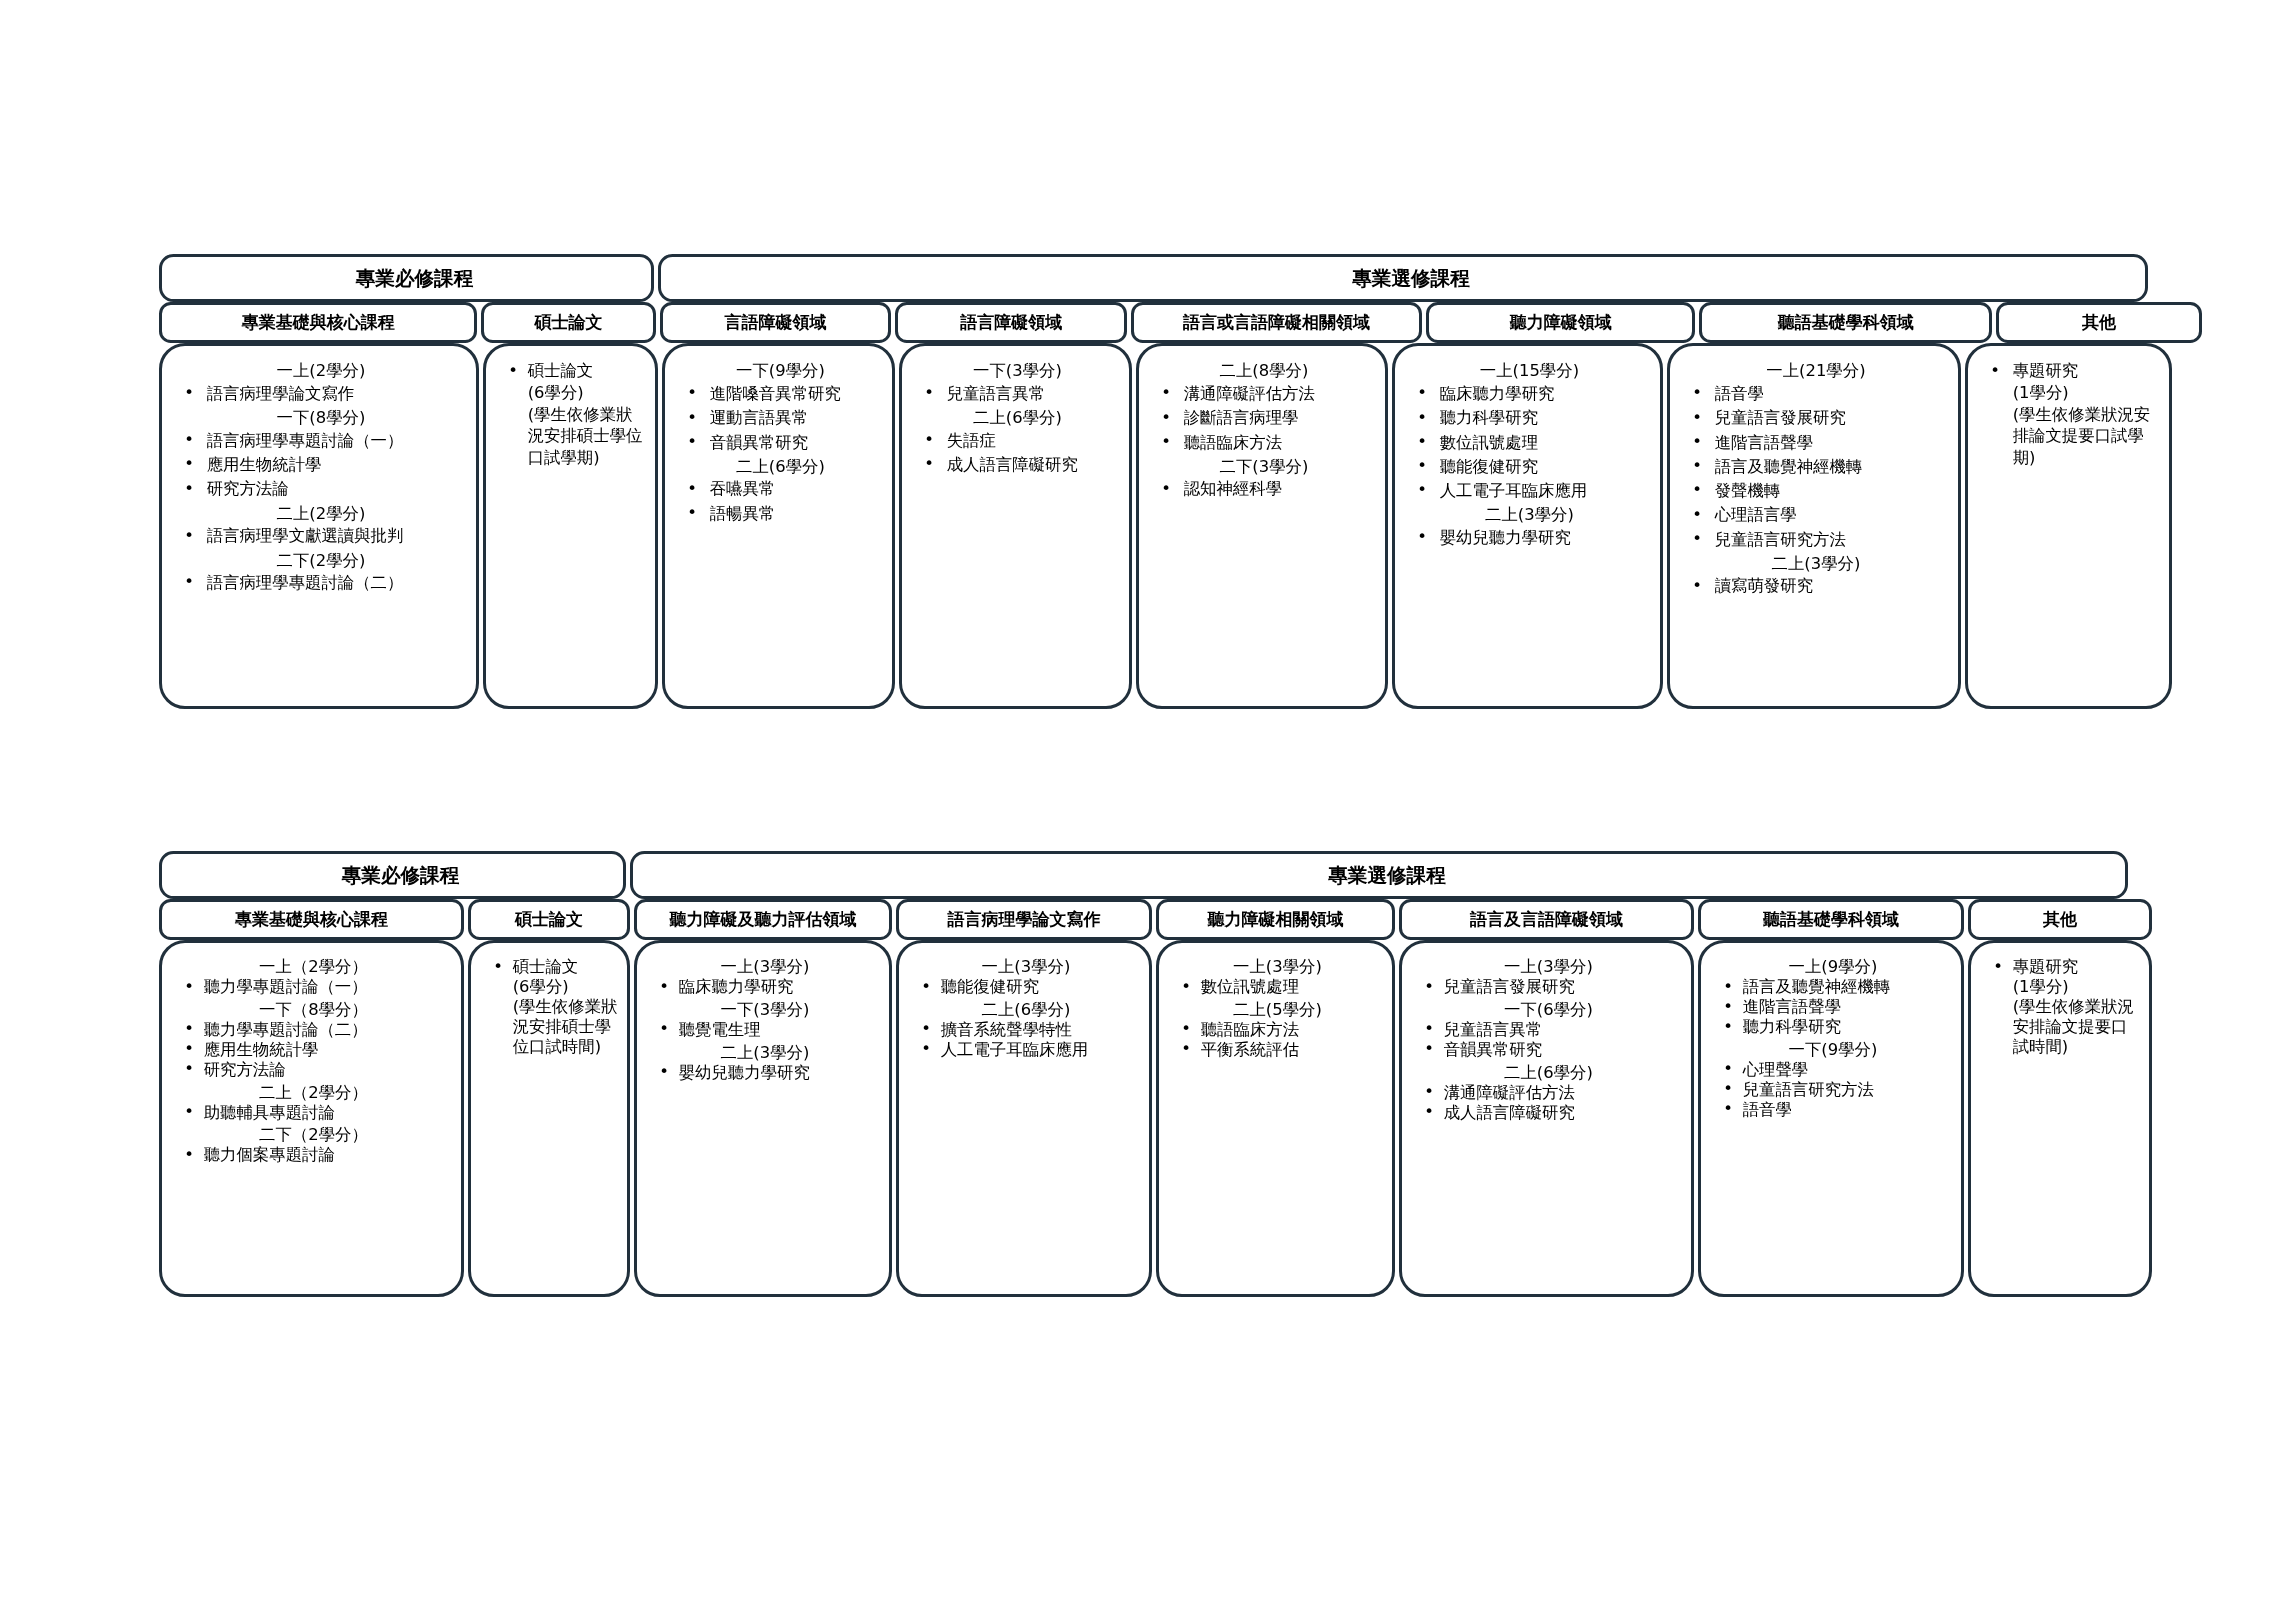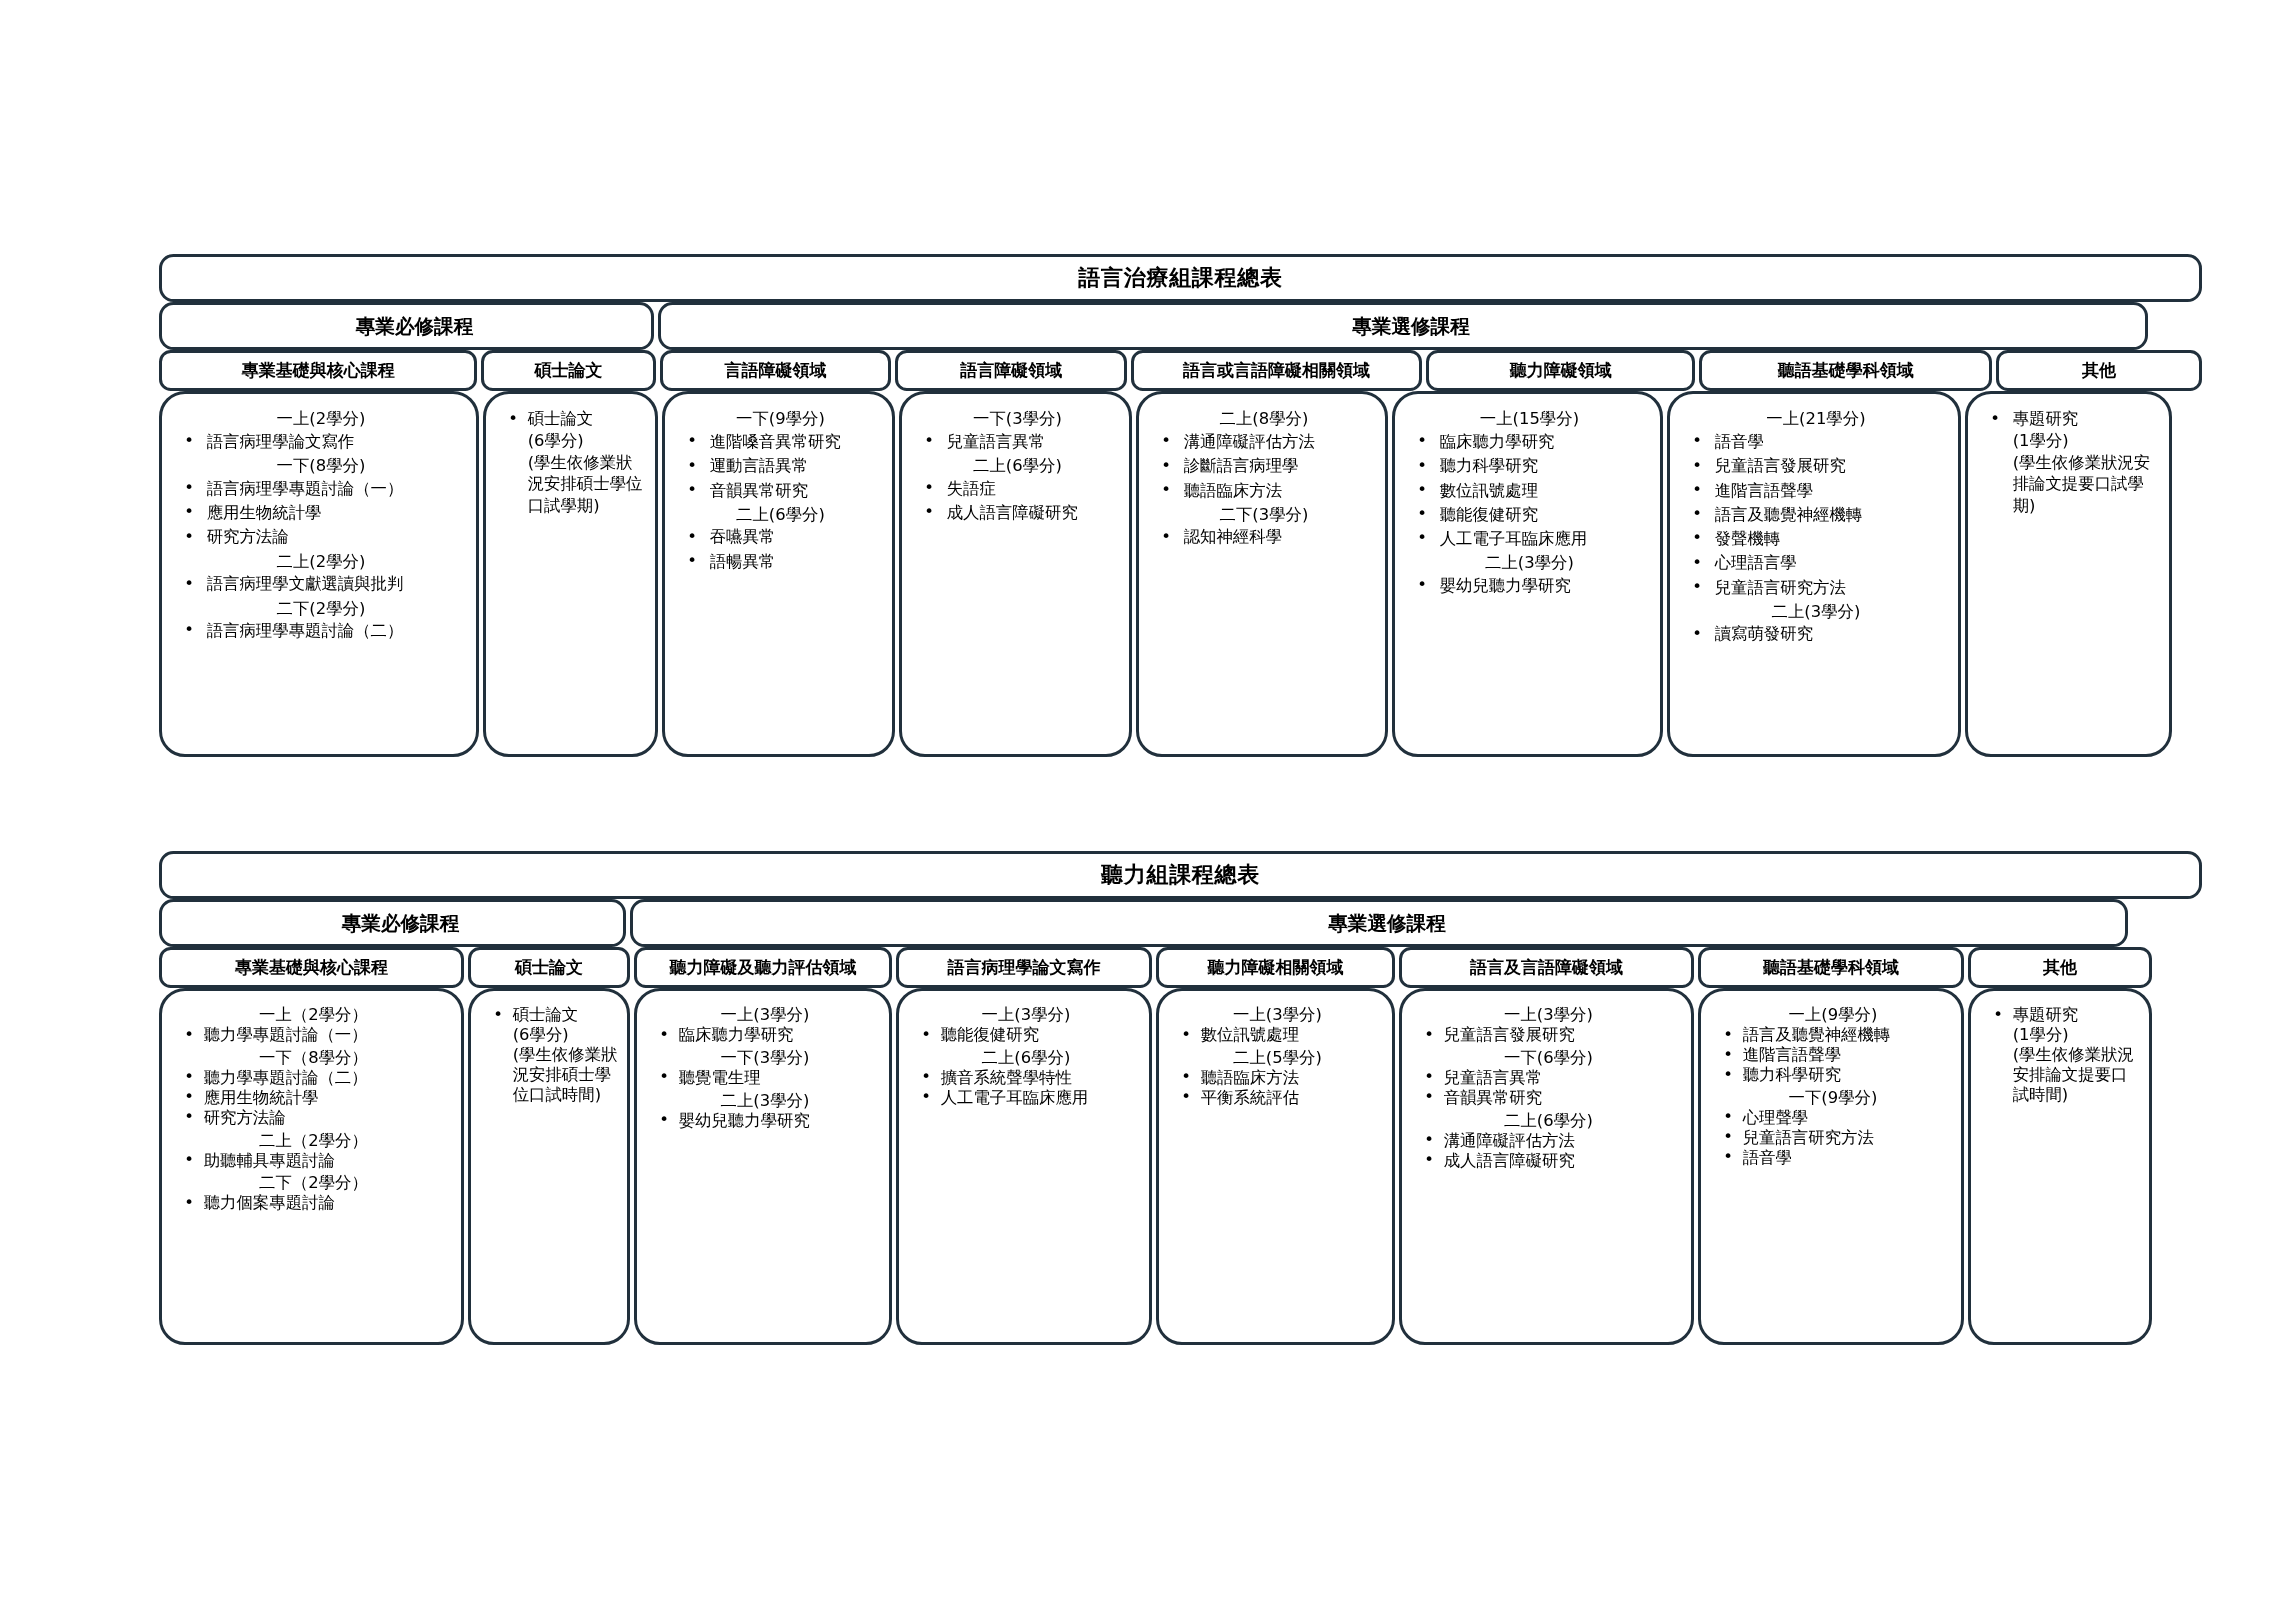--- a/index.html
+++ b/index.html
@@ -99,23 +99,20 @@
 
   
   .narrow .courses li{padding-left:26px;}
 </style>
 </head>
 <body>
 
 <div class="page">
   <div class="table-block" id="table1">
       <div class="rowline">
-        <div class="cell title-cell" style="width: 2047px;">語言治療組課程總表</div>
-      </div>
-      <div class="rowline">
         <div class="cell group-cell" style="width: 495px;">專業必修課程</div>
         <div class="cell group-cell" style="width: 1490px;">專業選修課程</div>
       </div>
       <div class="rowline">
         <div class="cell head-cell" style="width: 320px;">專業基礎與核心課程</div>
         <div class="cell head-cell" style="width: 175px;">碩士論文</div>
         <div class="cell head-cell" style="width: 233px;">言語障礙領域</div>
         <div class="cell head-cell" style="width: 233px;">語言障礙領域</div>
         <div class="cell head-cell" style="width: 292px;">語言或言語障礙相關領域</div>
         <div class="cell head-cell" style="width: 271px;">聽力障礙領域</div>
@@ -216,23 +213,20 @@
         </div>
         <div class="body-cell" style="width: 207px;">
           <ul class="courses">
             <li>專題研究<br>(1學分)<br>(學生依修業狀況安排論文提要口試學期)</li>
           </ul>
         </div>
       </div>
     </div>
   <div class="table-block" id="table2">
       <div class="rowline">
-        <div class="cell title-cell" style="width: 2047px;">聽力組課程總表</div>
-      </div>
-      <div class="rowline">
         <div class="cell group-cell" style="width: 467px;">專業必修課程</div>
         <div class="cell group-cell" style="width: 1498px;">專業選修課程</div>
       </div>
       <div class="rowline">
         <div class="cell head-cell" style="width: 305px;">專業基礎與核心課程</div>
         <div class="cell head-cell" style="width: 162px;">碩士論文</div>
         <div class="cell head-cell" style="width: 258px;">聽力障礙及聽力評估領域</div>
         <div class="cell head-cell" style="width: 256px;">語言病理學論文寫作</div>
         <div class="cell head-cell" style="width: 239px;">聽力障礙相關領域</div>
         <div class="cell head-cell" style="width: 295px;">語言及言語障礙領域</div>

